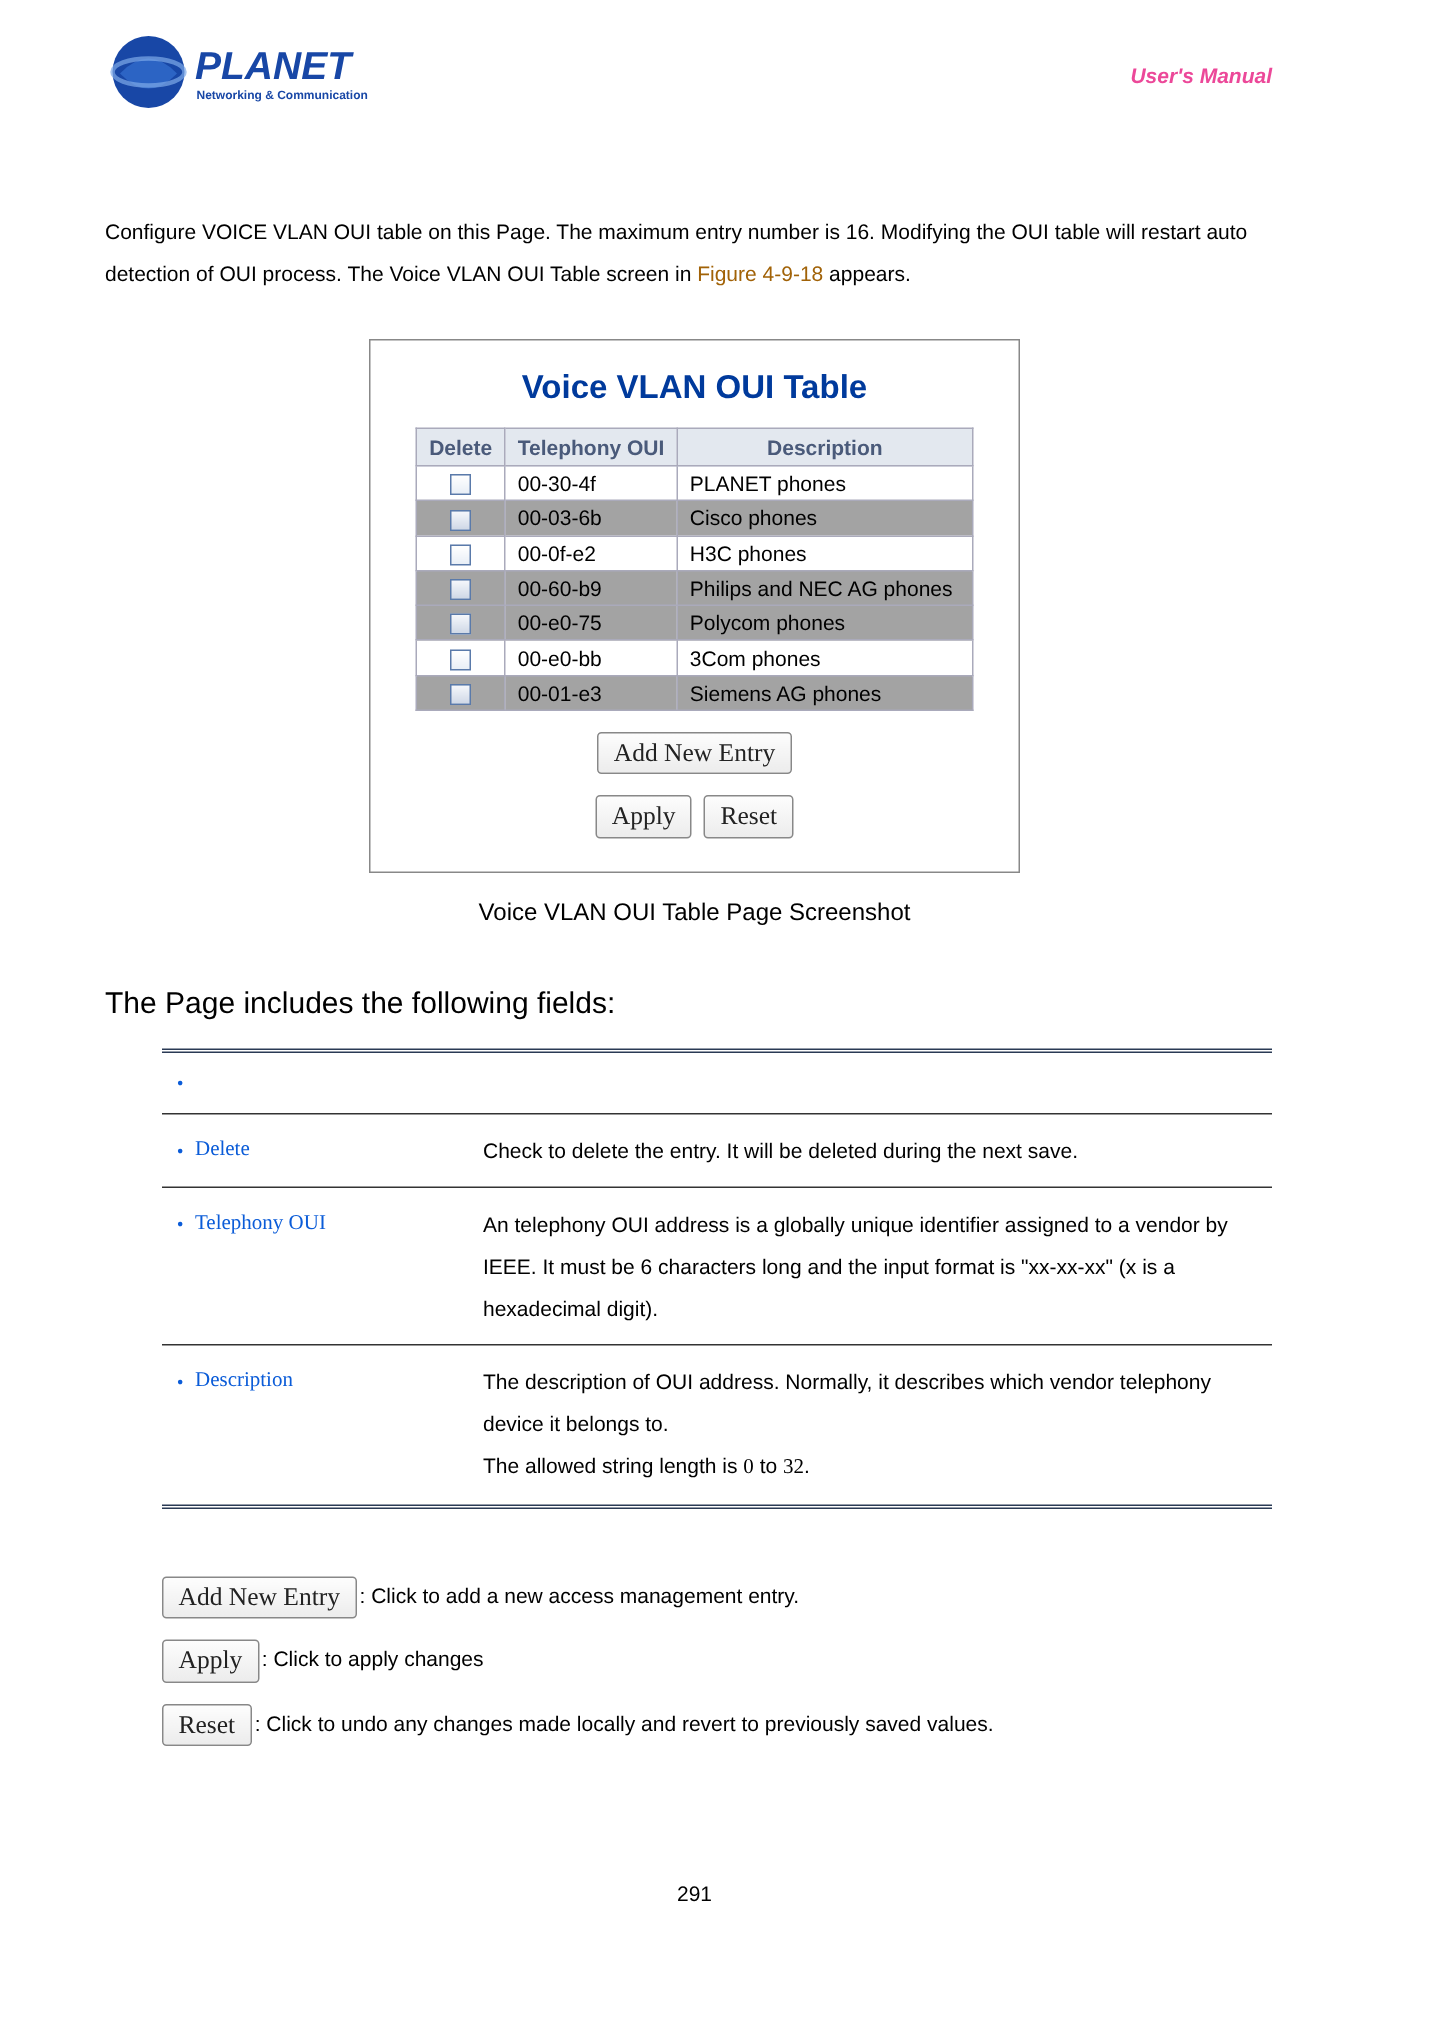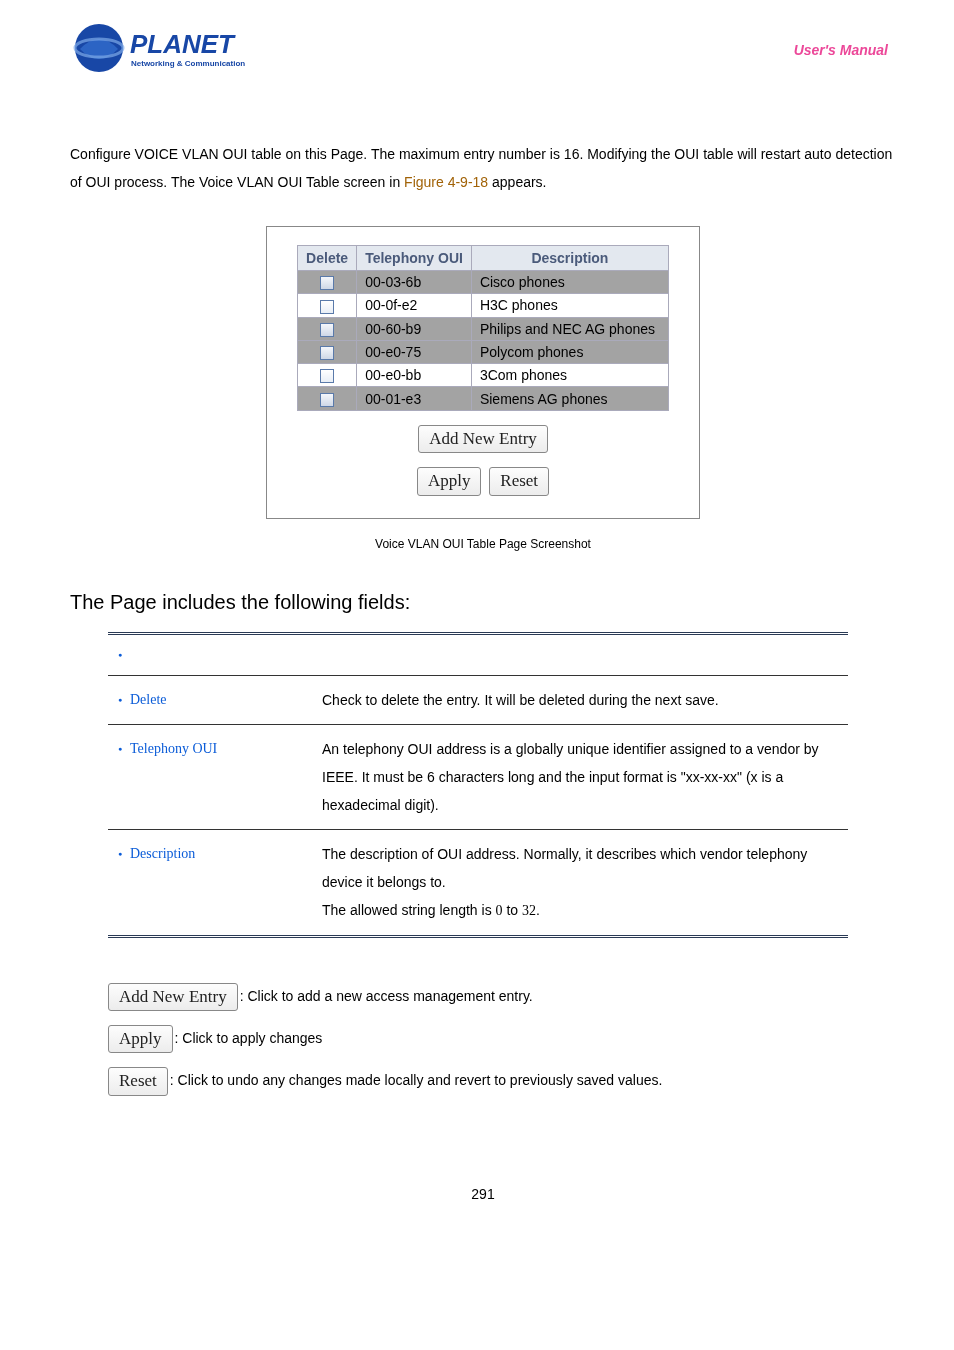--- a/index.html
+++ b/index.html
@@ -5,21 +5,21 @@
   body {
     margin: 0;
     padding: 0;
     font-family: Arial, Helvetica, sans-serif;
     font-size: 14px;
     color: #000;
     width: 954px;
     background: #fff;
   }
   .page {
-    padding: 20px 58px 40px 70px;
+    padding: 20px 98px 40px 70px;
     box-sizing: border-box;
   }
   .header-row {
     display: flex;
     justify-content: space-between;
     align-items: center;
     margin-bottom: 60px;
   }
   .logo-wrap {
     display: flex;
@@ -96,21 +96,21 @@
     background: linear-gradient(#fdfdfd,#ececec);
     padding: 3px 10px;
     font-family: "Times New Roman", serif;
     font-size: 17px;
     color: #222;
     margin: 0 2px;
     line-height: 1.2;
   }
   .caption {
     text-align: center;
-    font-size: 12px;
+    font-size: 16px;
     margin: 18px 0 40px 0;
   }
   .section-lead { font-size: 20px; margin-bottom: 18px; }
 
   .fields-table {
     border-collapse: collapse;
     width: 740px;
     margin: 0 0 45px 38px;
     font-size: 14px;
   }
@@ -173,26 +173,32 @@
     <div class="manual-title">User's  Manual</div>
   </div>
 
   <div class="intro-text">
     <span>Configure VOICE VLAN OUI table on this Page. The maximum entry number is 16. Modifying the OUI table will restart auto </span>
     <span>detection of OUI process. The Voice VLAN OUI Table screen in </span><span class="fig-link">Figure 4-9-18</span><span> appears.</span>
   </div>
 
   <div class="panel-wrap">
     <div class="panel">
+      <div class="panel-title">Voice VLAN OUI Table</div>
       <table class="oui-table">
         <tbody>
             <tr>
           <th>Delete</th>
           <th>Telephony OUI</th>
           <th style="width:180px">Description</th>
+        </tr>
+        <tr>
+          <td class="center"><span class="oui-cb"></span></td>
+          <td>00-30-4f</td>
+          <td>PLANET phones</td>
         </tr>
         <tr class="alt">
           <td class="center"><span class="oui-cb dark"></span></td>
           <td>00-03-6b</td>
           <td>Cisco phones</td>
         </tr>
         <tr>
           <td class="center"><span class="oui-cb"></span></td>
           <td>00-0f-e2</td>
           <td>H3C phones</td>

